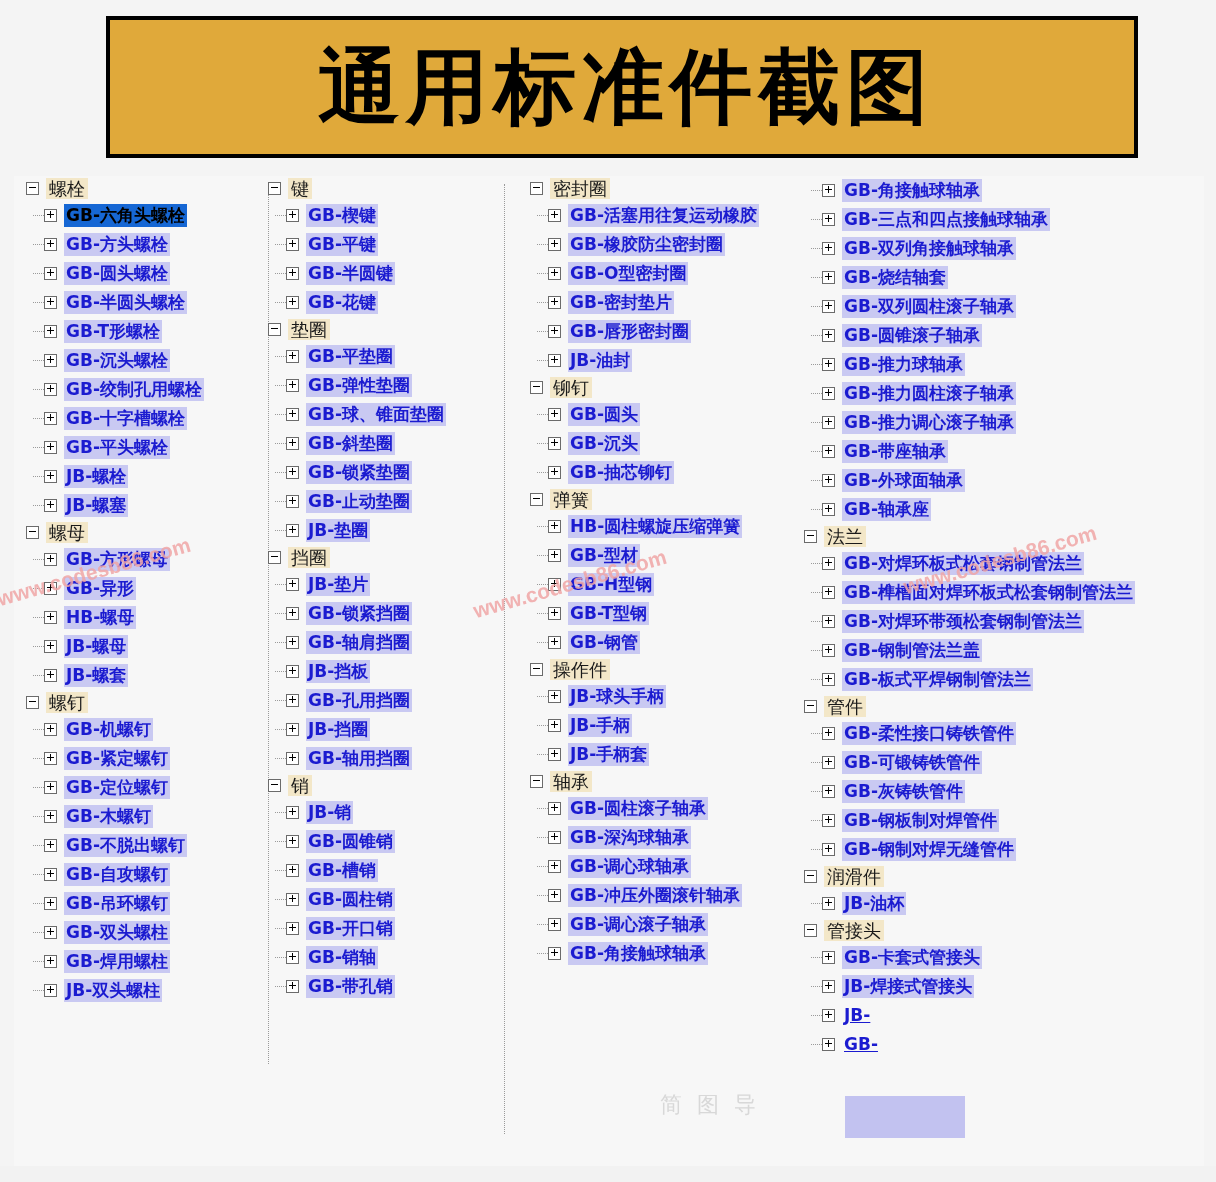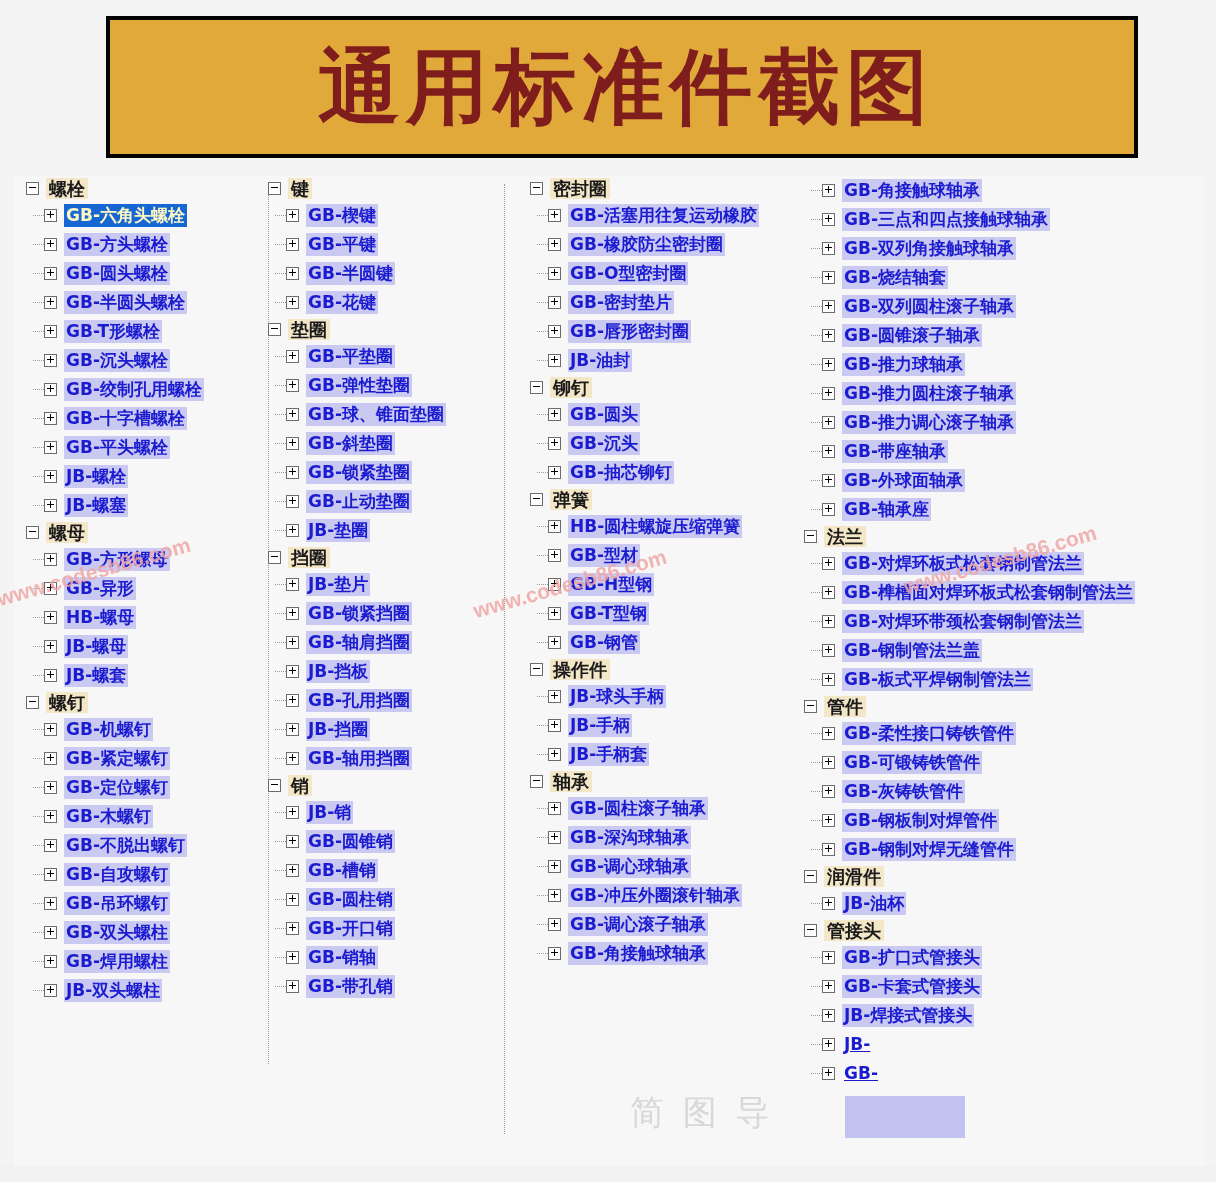--- a/index.html
+++ b/index.html
@@ -13,21 +13,21 @@
   #stage{position:relative;width:1216px;height:1182px;background:#f4f4f4;overflow:hidden;}
 
   
   .title-wrap{
     position:absolute;left:106px;top:16px;width:1032px;height:142px;
     background:#e0a93a;border:4px solid #000;box-sizing:border-box;
     display:flex;align-items:center;justify-content:center;
   }
   .title-text{
     font-family:"DejaVu Sans","Liberation Sans",sans-serif;
-    font-weight:bold;font-size:82px;color:#7f1d1d;letter-spacing:6px;
+    font-weight:bold;font-size:82px;color:#000000;letter-spacing:6px;
     line-height:1;
     margin-left:8px;
   }
 
   
   .tree-area{
     position:absolute;left:14px;top:176px;width:1190px;height:990px;
     background:#f7f7f7;
   }
   .col{position:absolute;top:0;}
@@ -39,33 +39,33 @@
   .vline{
     position:absolute;top:8px;width:0;border-left:1px dotted #9a9a9a;
   }
 
   .grp{margin:0;padding:0;}
   .grp-head{
     display:flex;align-items:center;height:25px;white-space:nowrap;
   }
   .grp-label{
     font-family:"DejaVu Sans","Liberation Sans",sans-serif;
-    font-weight:bold;font-size:18px;color:#1a1a1a;
+    font-weight:normal;font-size:18px;color:#1a1a1a;
     background:#f3e7c8;padding:0 3px;line-height:21px;
   }
   .row{
     display:flex;align-items:center;height:29px;white-space:nowrap;
     padding-left:22px;
   }
   .row .lbl{
     font-family:"DejaVu Sans","Liberation Sans",sans-serif;
     font-weight:bold;font-size:17px;color:#1b1bd0;
     background:#c9c9f2;padding:0 2px;line-height:23px;
   }
-  .row.sel .lbl{background:#1667d4;color:#fef9c3;}
+  .row.sel .lbl{background:#1667d4;color:#000000;}
   .row.plain .lbl{background:transparent;text-decoration:underline;}
 
   
   .exp{
     width:11px;height:11px;border:1px solid #6b6b6b;background:#fff;
     position:relative;display:inline-block;margin-right:7px;flex:0 0 auto;
   }
   .exp:before{
     content:"";position:absolute;left:2px;top:4px;width:7px;height:1px;background:#000;
   }
@@ -89,21 +89,21 @@
   }
   .wm1{left:-6px;top:560px;}
   .wm2{left:470px;top:572px;}
   .wm3{left:900px;top:548px;}
 
   .wm-box{
     position:absolute;left:845px;top:1096px;width:120px;height:42px;
     background:#b9b9ee;opacity:.85;
   }
   .wm-center{
-    position:absolute;left:630px;top:1090px;font-size:34px;color:#d8d8d8;
+    position:absolute;left:660px;top:1090px;font-size:22px;color:#d8d8d8;
     font-family:"DejaVu Sans",sans-serif;letter-spacing:4px;
   }
   .bottom-fade{
     position:absolute;left:0;top:1166px;width:1216px;height:16px;background:#f2f2f2;
   }
 </style>
 </head>
 <body>
 
 <div id="stage">
@@ -603,24 +603,20 @@
           </div>
           <div class="row">
             <span class="exp plus"></span>
             <span class="lbl">JB-油杯</span>
           </div>
         </div>
         <div class="grp">
           <div class="grp-head">
             <span class="exp"></span>
             <span class="grp-label">管接头</span>
-          </div>
-          <div class="row">
-            <span class="exp plus"></span>
-            <span class="lbl">GB-扩口式管接头</span>
           </div>
           <div class="row">
             <span class="exp plus"></span>
             <span class="lbl">GB-卡套式管接头</span>
           </div>
           <div class="row">
             <span class="exp plus"></span>
             <span class="lbl">JB-焊接式管接头</span>
           </div>
           <div class="row plain">

